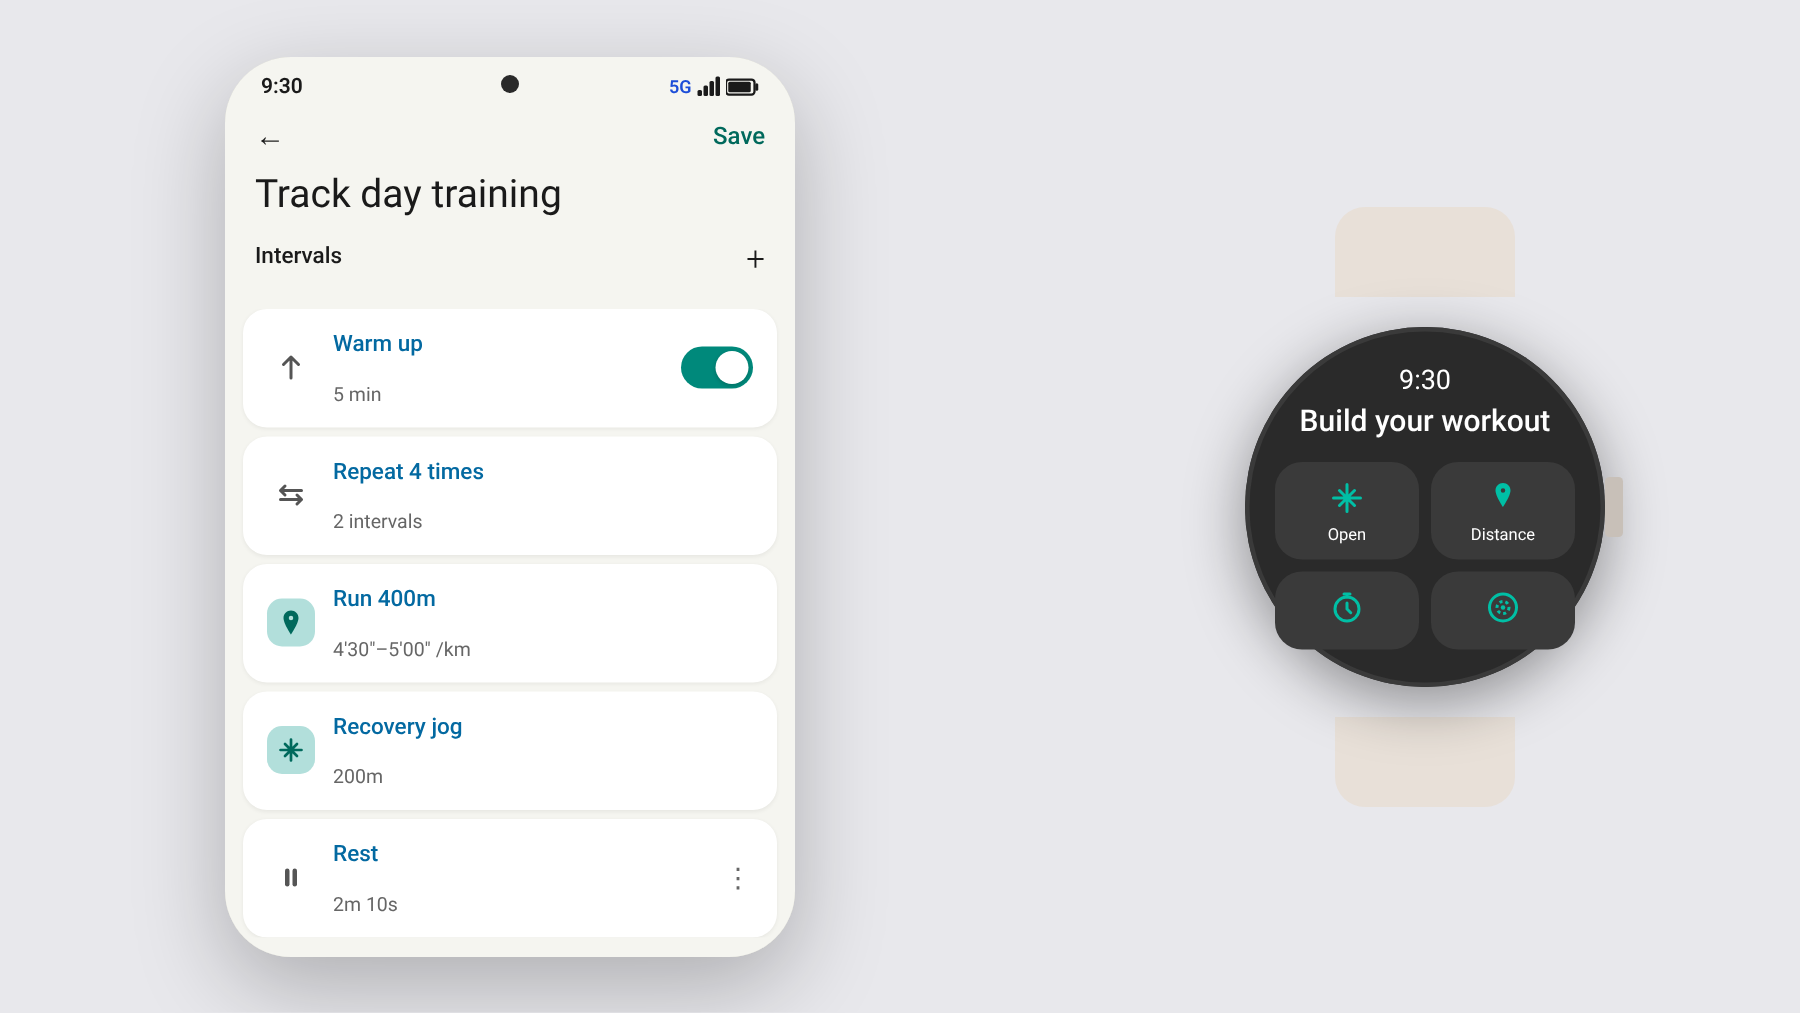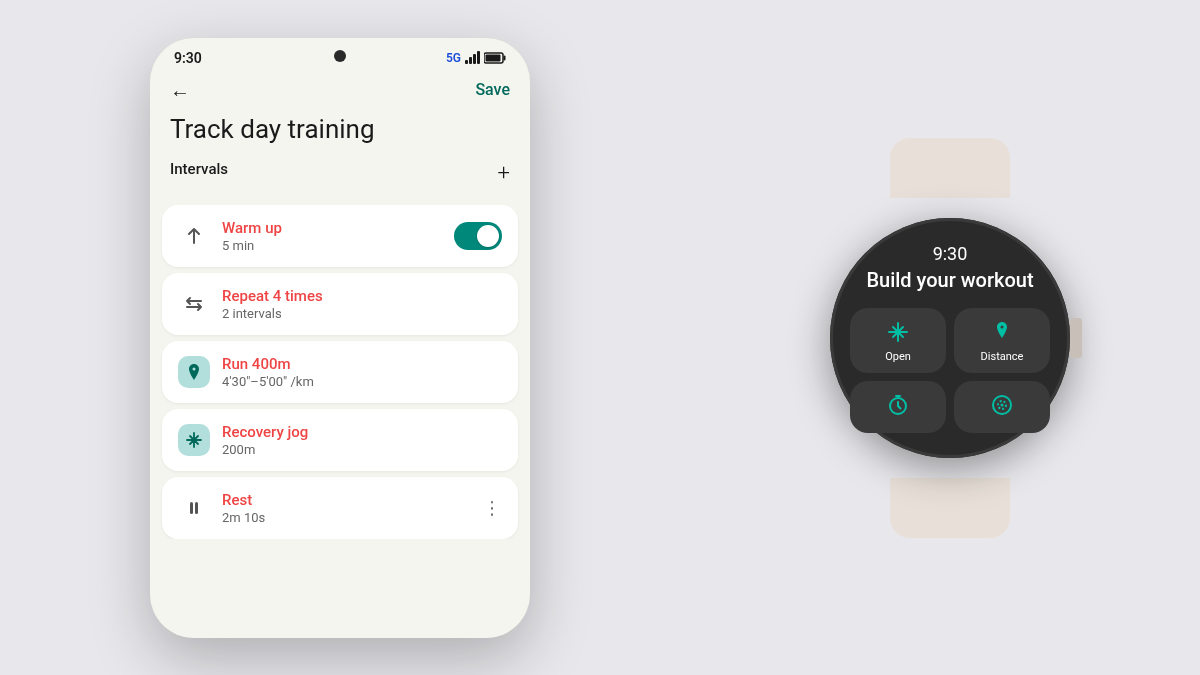--- a/index.html
+++ b/index.html
@@ -163,27 +163,27 @@
       color: #00695c;
     }
 
     .interval-info {
       flex: 1;
     }
 
     .interval-title {
       font-size: 15px;
       font-weight: 500;
-      color: #ef4444;
+      color: #0369a1;
     }
 
     .interval-sub {
       font-size: 13px;
       color: #666;
-      margin-top: 1px;
+      margin-top: 18px;
     }
 
     .toggle {
       width: 48px;
       height: 28px;
       background: #00897b;
       border-radius: 14px;
       position: relative;
       flex-shrink: 0;
     }

